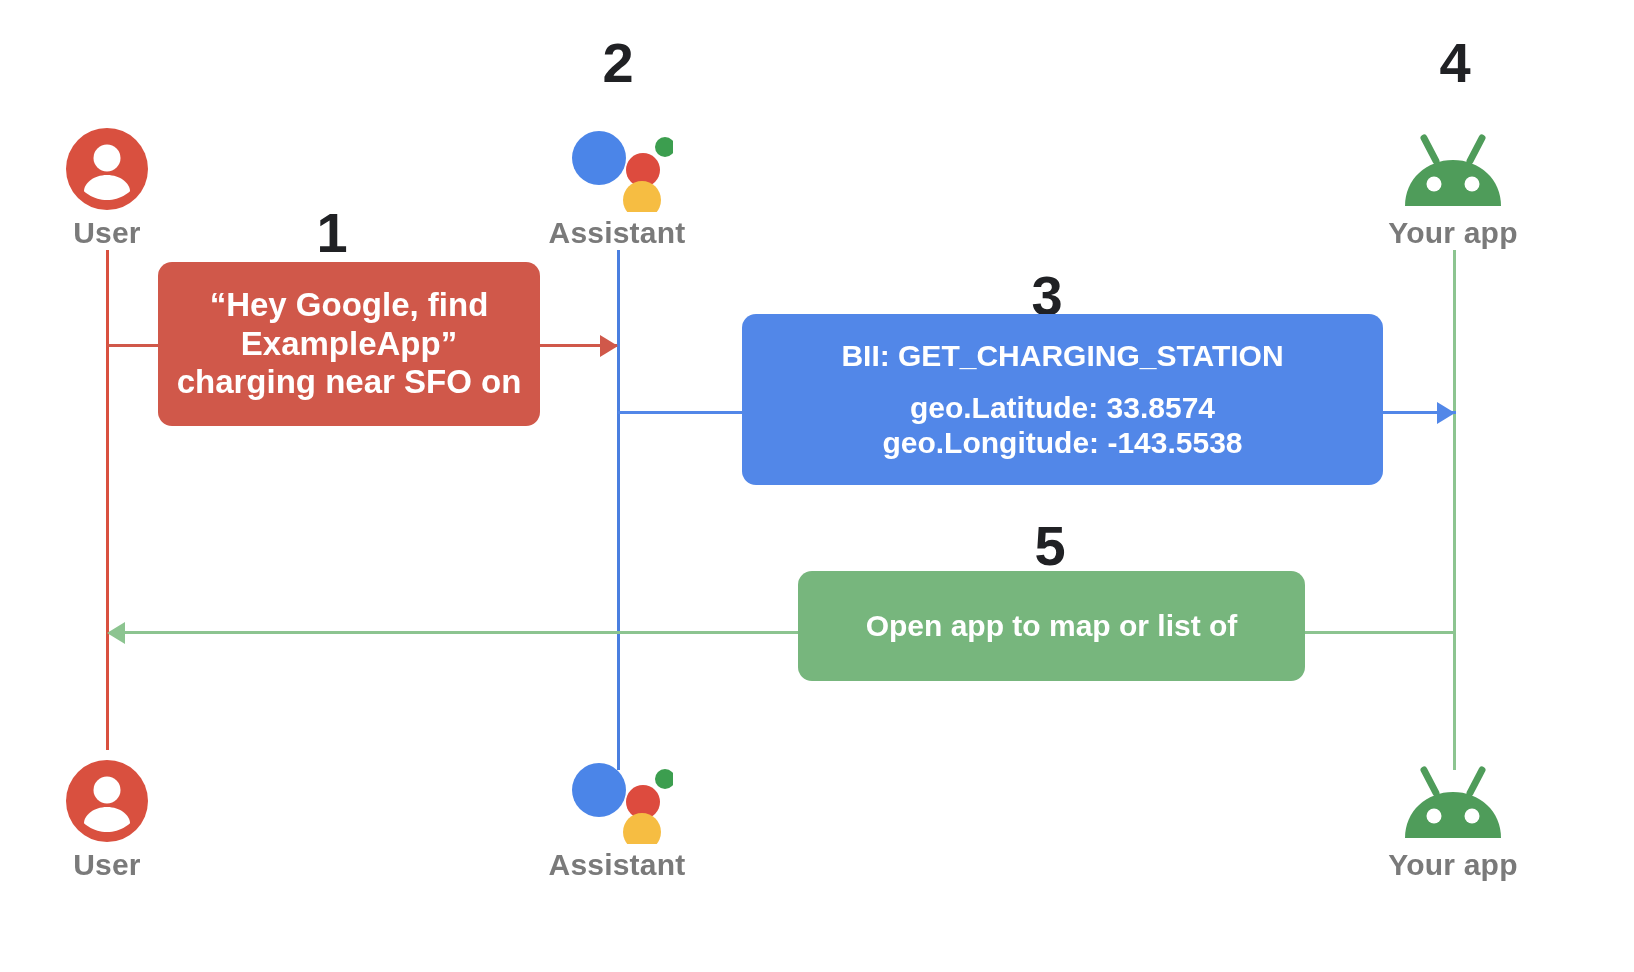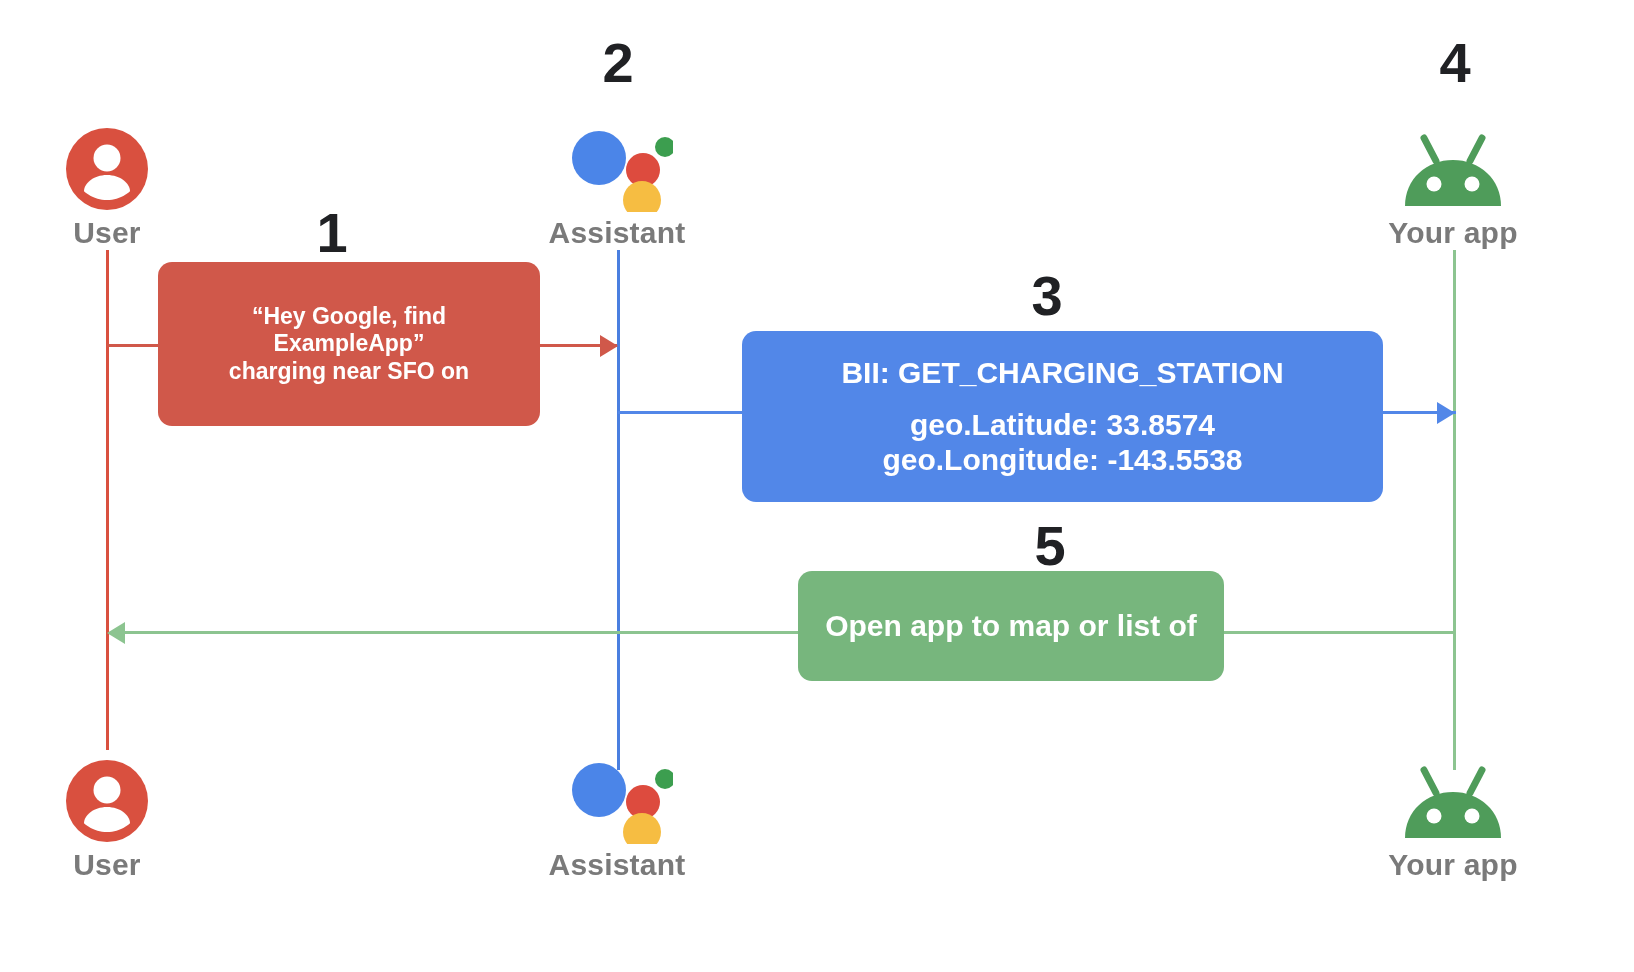--- a/index.html
+++ b/index.html
@@ -73,21 +73,21 @@
     align-items: center;
     justify-content: center;
     box-sizing: border-box;
   }
   .msg-box.red   { background: #d0584a; }
   .msg-box.blue  { background: #5287e8; }
   .msg-box.green { background: #77b67d; }
 
   .msg-line { line-height: 1.18; white-space: nowrap; }
 
-  .box1 .msg-line { font-size: 23px; }
+  .box1 .msg-line { font-size: 33px; }
   .box3 .title    { font-size: 30px; margin-bottom: 16px; }
   .box3 .msg-line { font-size: 30px; }
   .box5 .msg-line { font-size: 30px; }
 
   
   .conn {
     position: absolute;
     height: 3px;
   }
   .conn.red   { background: #d0584a; }
@@ -211,30 +211,30 @@
     <div class="msg-line">charging near SFO on</div>
   </div>
 
   <div class="step-num" style="left:578px; top:35px;">2</div>
 
   <div class="conn blue" style="left:618px; top:411px; width:838px;"></div>
   <div class="arrow right-blue" style="left:1437px; top:402px;"></div>
 
   <div class="step-num" style="left:1007px; top:268px;">3</div>
 
-  <div class="msg-box blue box3" style="left:742px; top:331px; width:641px; height:171px;">
+  <div class="msg-box blue box3" style="left:742px; top:314px; width:641px; height:171px;">
     <div class="msg-line title">BII: GET_CHARGING_STATION</div>
     <div class="msg-line">geo.Latitude: 33.8574</div>
     <div class="msg-line">geo.Longitude:  -143.5538</div>
   </div>
 
   <div class="step-num" style="left:1415px; top:35px;">4</div>
 
   <div class="conn green" style="left:112px; top:631px; width:1344px;"></div>
   <div class="arrow left-green" style="left:107px; top:622px;"></div>
 
   <div class="step-num" style="left:1010px; top:518px;">5</div>
 
-  <div class="msg-box green box5" style="left:798px; top:571px; width:426px; height:110px;">
+  <div class="msg-box green box5" style="left:798px; top:571px; width:507px; height:110px;">
     <div class="msg-line">Open app to map or list of</div>
   </div>
 
 </div>
 
 </body></html>

